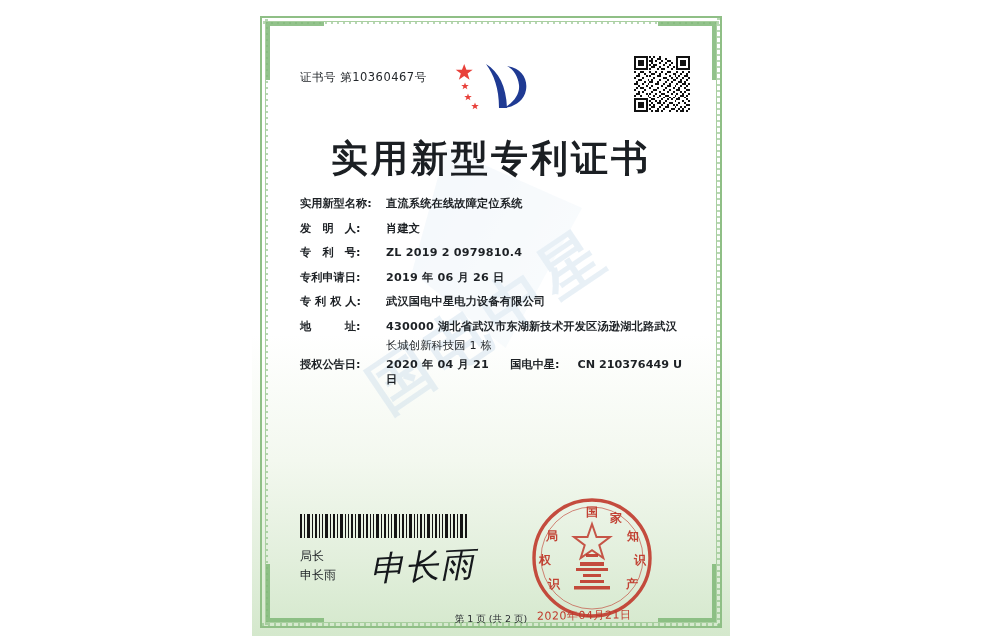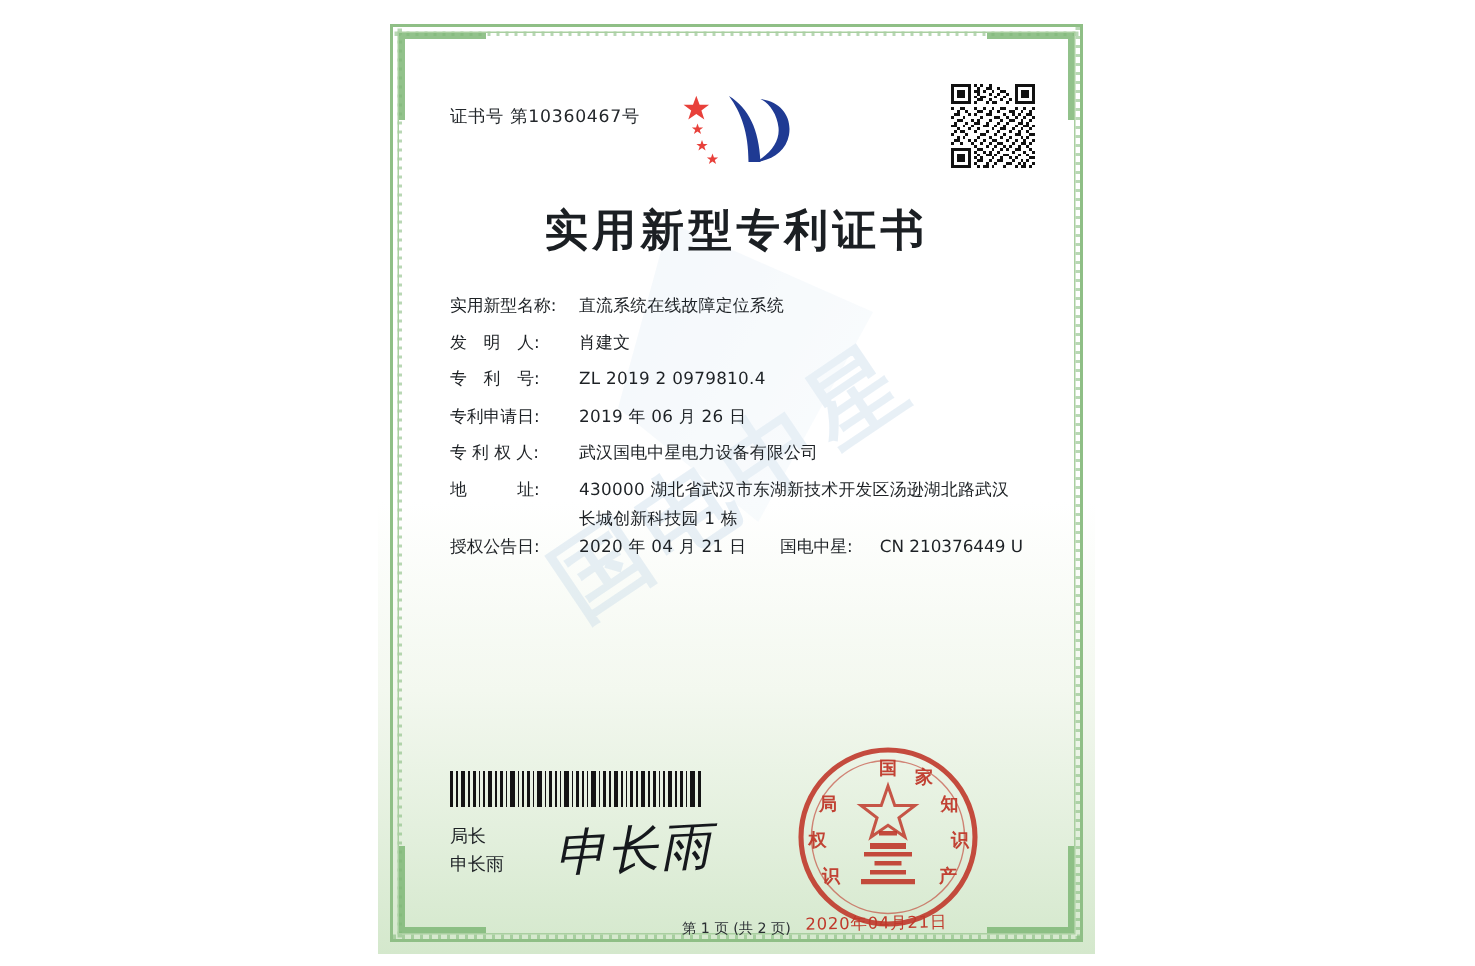--- a/index.html
+++ b/index.html
@@ -153,21 +153,21 @@
     top: 48px;
     width: 80px;
     height: 62px;
   }
   .title {
     position: absolute;
     left: 0;
     right: 0;
     top: 126px;
     text-align: center;
-    font-size: 29px;
+    font-size: 37px;
     font-weight: bold;
     letter-spacing: 3px;
     color: #1b1f23;
     font-family: "DejaVu Sans", sans-serif;
   }
 
   
   .fields {
     position: absolute;
     left: 48px;
@@ -175,20 +175,21 @@
     width: 382px;
     font-size: 11.2px;
     color: #1d2125;
     font-family: "DejaVu Sans", sans-serif;
   }
   .frow {
     display: flex;
     align-items: flex-start;
     margin-bottom: 9.5px;
     line-height: 1.35;
+    font-weight: bold;
   }
   .flabel {
     width: 86px;
     flex: 0 0 86px;
     letter-spacing: 0px;
     white-space: nowrap;
   }
   .fval {
     flex: 1 1 auto;
     letter-spacing: .2px;
@@ -236,21 +237,21 @@
   }
 
   
   .sig-label {
     position: absolute;
     left: 48px;
     top: 540px;
     font-size: 12px;
     line-height: 1.55;
     color: #1d2125;
-    font-family: Liberation Sans, sans-serif;
+    font-family: Liberation Mono, monospace;
   }
   .sig-script {
     position: absolute;
     left: 118px;
     top: 536px;
     font-size: 34px;
     color: #15181c;
     font-family: "DejaVu Serif", serif;
     font-style: italic;
     letter-spacing: 1px;

